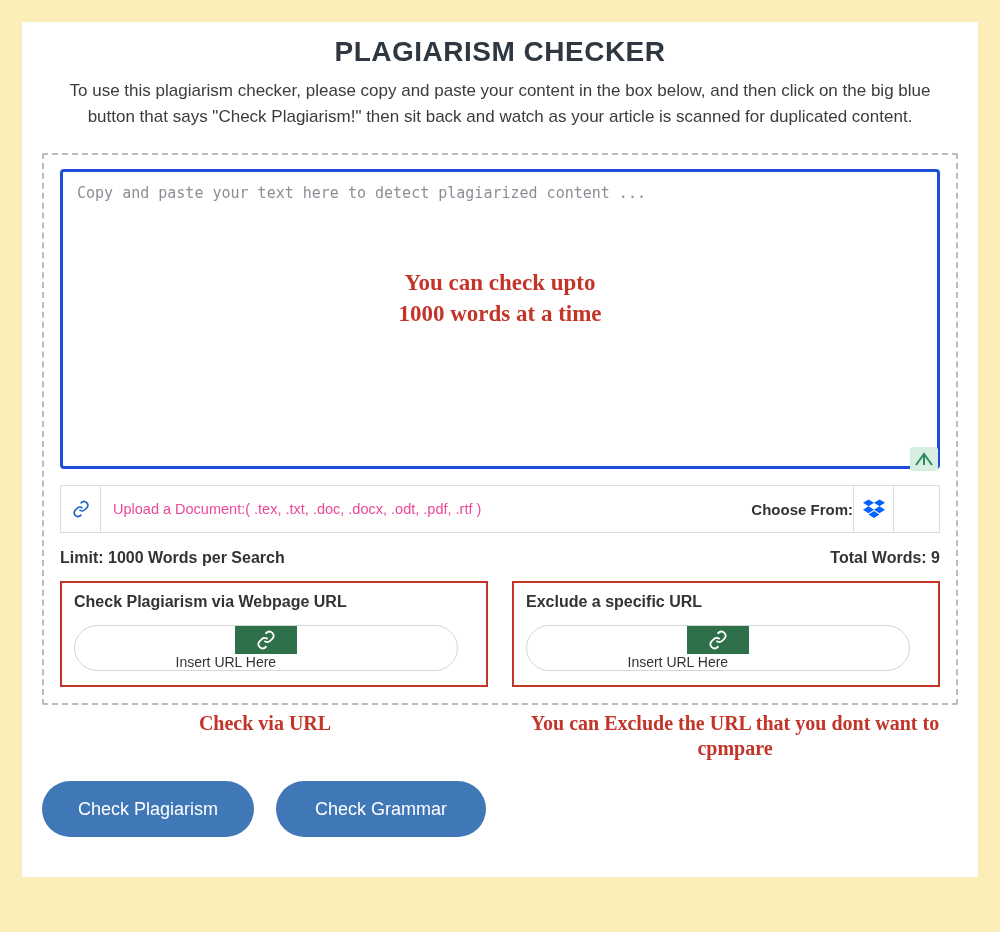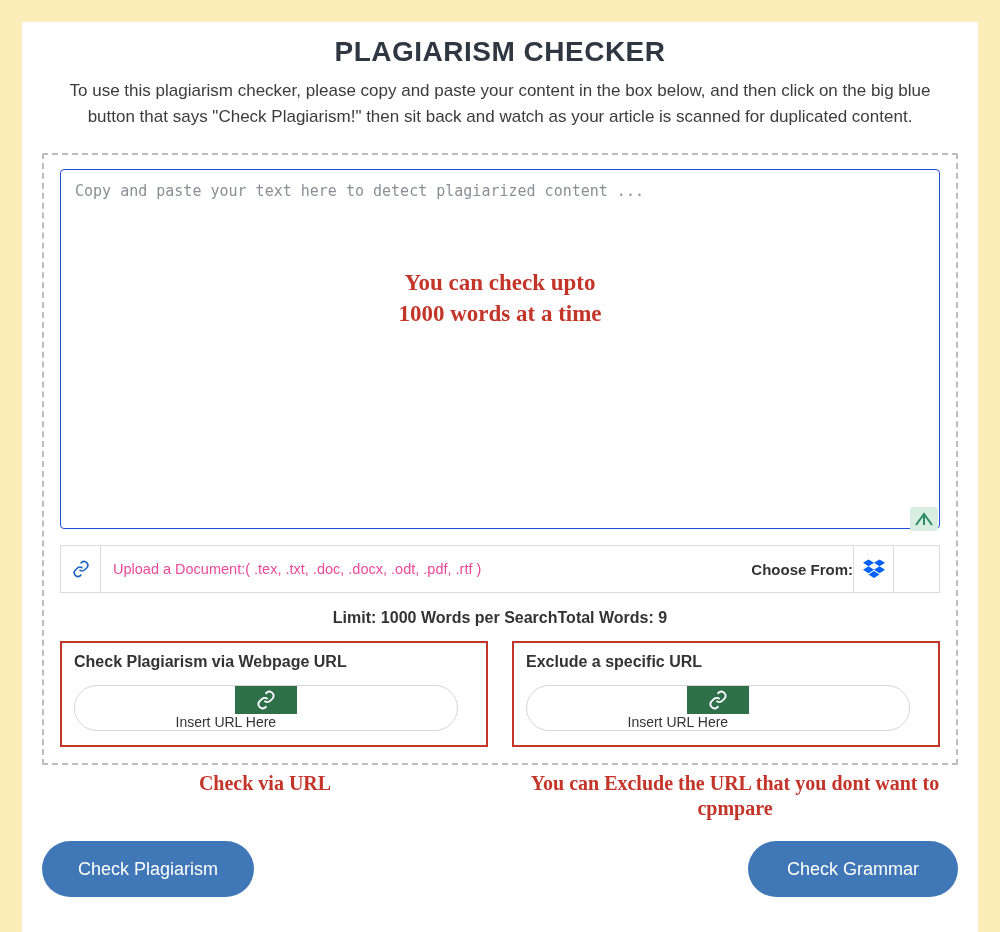--- a/index.html
+++ b/index.html
@@ -32,22 +32,22 @@
     padding: 0 10px;
   }
   .dashed-box {
     border: 2px dashed #bdbdbd;
     border-radius: 2px;
     padding: 14px 16px 16px 16px;
     position: relative;
   }
   .textarea {
     width: 100%;
-    height: 360px;
-    border: 1px solid #1d4ed8;
+    height: 300px;
+    border: 3px solid #1d4ed8;
     border-radius: 4px;
     resize: none;
     padding: 12px 14px;
     font-size: 15px;
     color: #555;
     outline: none;
     position: relative;
   }
   .textarea::placeholder { color: #8a8f95; }
   .ta-wrap { position: relative; }
@@ -115,21 +115,21 @@
   .drive-cell {
     width: 40px;
     height: 100%;
     border-left: 1px solid #dcdcdc;
     display: flex;
     align-items: center;
     justify-content: center;
   }
   .limit-row {
     display: flex;
-    justify-content: center;
+    justify-content: space-between;
     margin-top: 16px;
     font-size: 16px;
     font-weight: 700;
     color: #333;
   }
   .url-row {
     display: flex;
     gap: 24px;
     margin-top: 14px;
   }
@@ -181,22 +181,22 @@
     flex: 1;
     text-align: center;
     font-family: "Comic Sans MS", "Comic Sans", cursive;
     font-weight: 700;
     font-size: 20px;
     color: #c33429;
     line-height: 1.25;
   }
   .btn-row {
     display: flex;
-    justify-content: space-between;
-    gap: 8px;
+    justify-content: flex-start;
+    gap: 22px;
     margin-top: 20px;
   }
   .big-btn {
     background: #3f77b7;
     color: #fff;
     border: none;
     border-radius: 30px;
     height: 56px;
     padding: 0 36px;
     font-size: 18px;

